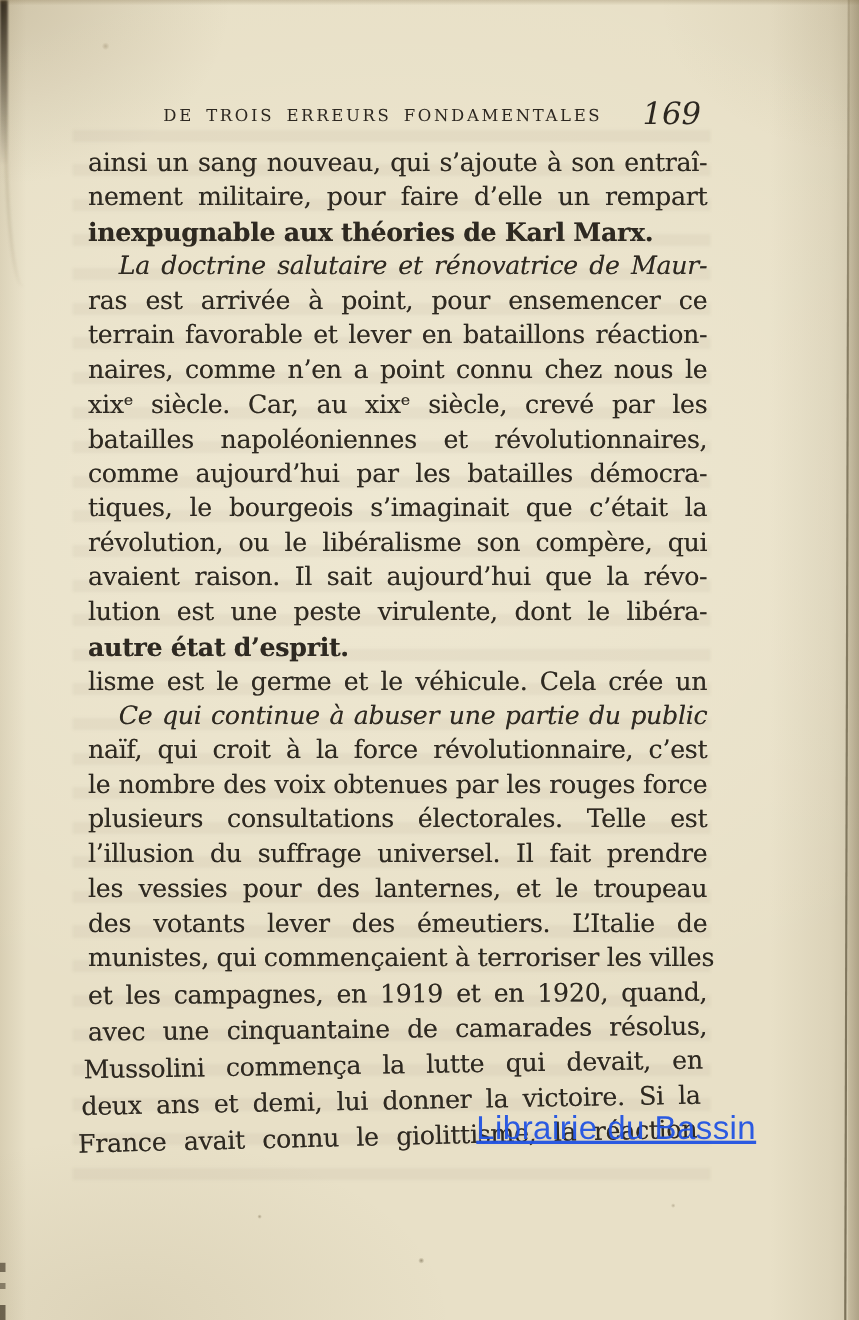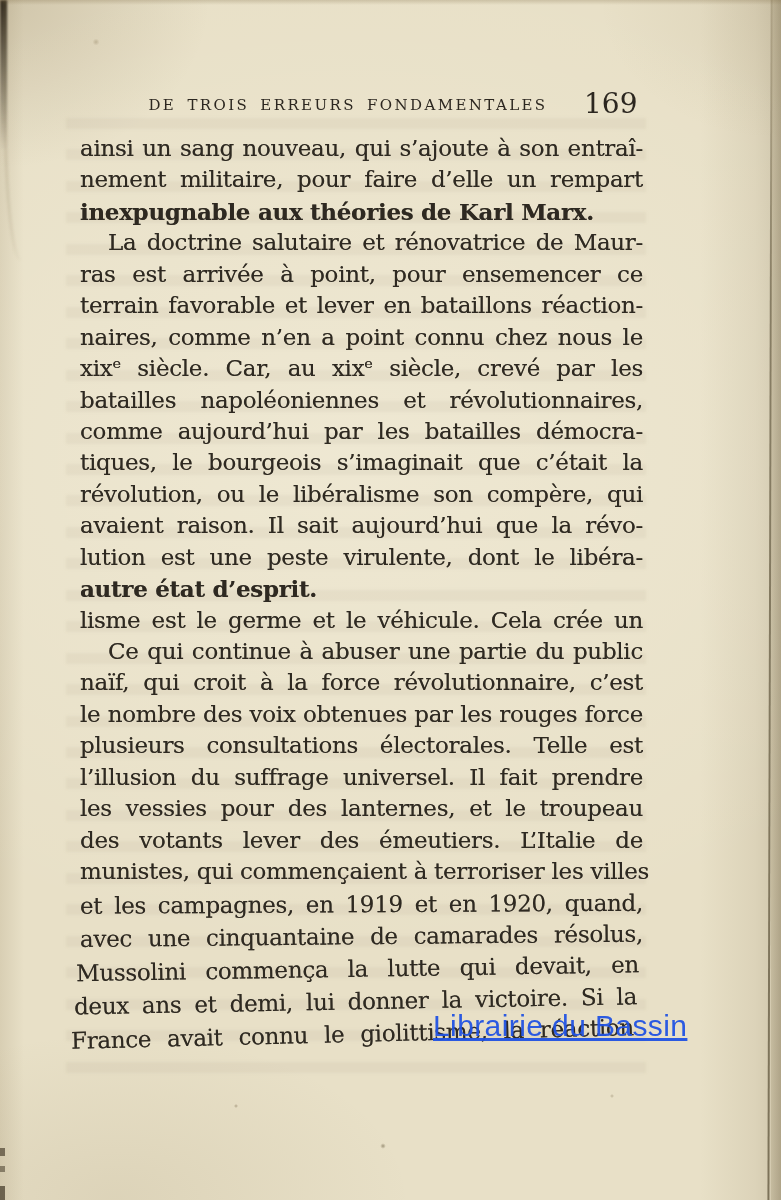--- a/index.html
+++ b/index.html
@@ -23,29 +23,29 @@
   .ghost{
     position:absolute;left:66px;top:118px;width:580px;height:965px;
     background:repeating-linear-gradient(to bottom,
       rgba(104,92,66,0.055) 0px, rgba(104,92,66,0.055) 11px,
       rgba(104,92,66,0) 11px, rgba(104,92,66,0) 31.45px);
     filter:blur(1.6px);
     pointer-events:none;
   }
   .running-head{position:absolute;top:96px;left:348px;transform:translateX(-50%);
     font-size:15px;letter-spacing:2.4px;word-spacing:4px;white-space:nowrap;color:#2c2720;}
-  .folio{position:absolute;top:87px;left:584px;font-size:28px;color:#2c2720;}
+  .folio{position:absolute;top:87px;left:584px;font-size:28px;color:#2c2720;font-style:italic;}
   .body-block{position:absolute;left:80px;top:133px;width:563px;font-size:23px;letter-spacing:-0.3px;}
   .line{
     height:31.45px;line-height:31.45px;white-space:nowrap;
     text-align:justify;text-align-last:justify;
     text-shadow:0 0 0.5px rgba(46,41,33,0.55);
   }
   .line.last{text-align-last:left;font-weight:bold;}
-  .line.indent{text-indent:28px;}
+  .line.indent{text-indent:28px;font-style:italic;}
   
   .para:nth-child(3) .line{transform-origin:92% 60%;}
   .para:nth-child(3) .line:nth-child(9){transform:rotate(-0.30deg);}
   .para:nth-child(3) .line:nth-child(10){transform:rotate(-0.55deg);}
   .para:nth-child(3) .line:nth-child(11){transform:rotate(-0.90deg) translateX(-4px);}
   .para:nth-child(3) .line:nth-child(12){transform:rotate(-1.05deg) translateX(-6px);}
   .para:nth-child(3) .line:nth-child(13){transform:rotate(-1.40deg) translateX(-9px);}
   .para:nth-child(3) .line:nth-child(14){transform:rotate(-1.10deg) translateX(-11px);}
   .watermark{
     position:absolute;left:433px;top:1011px;

